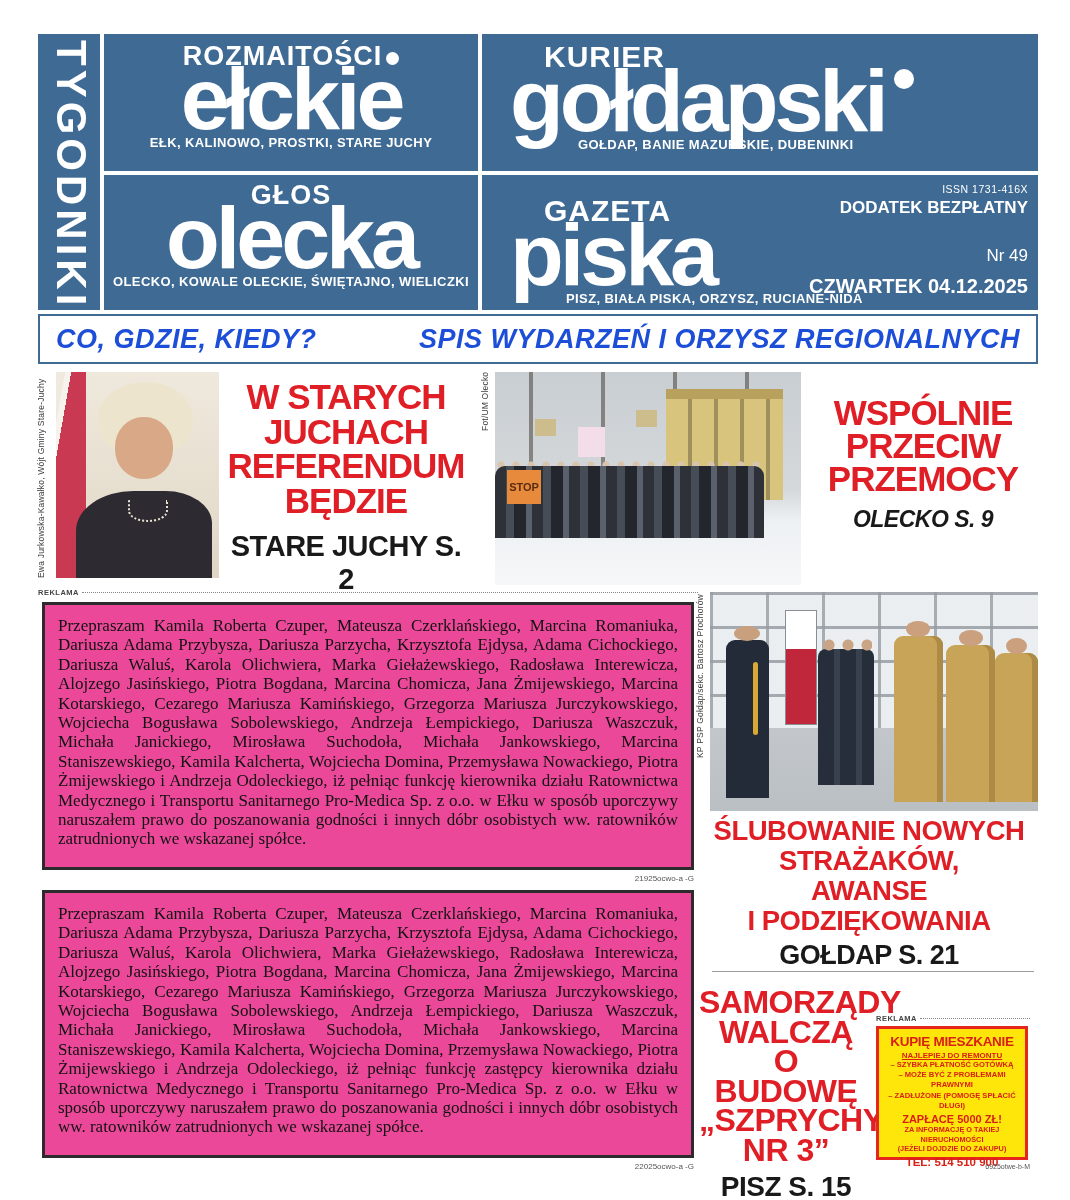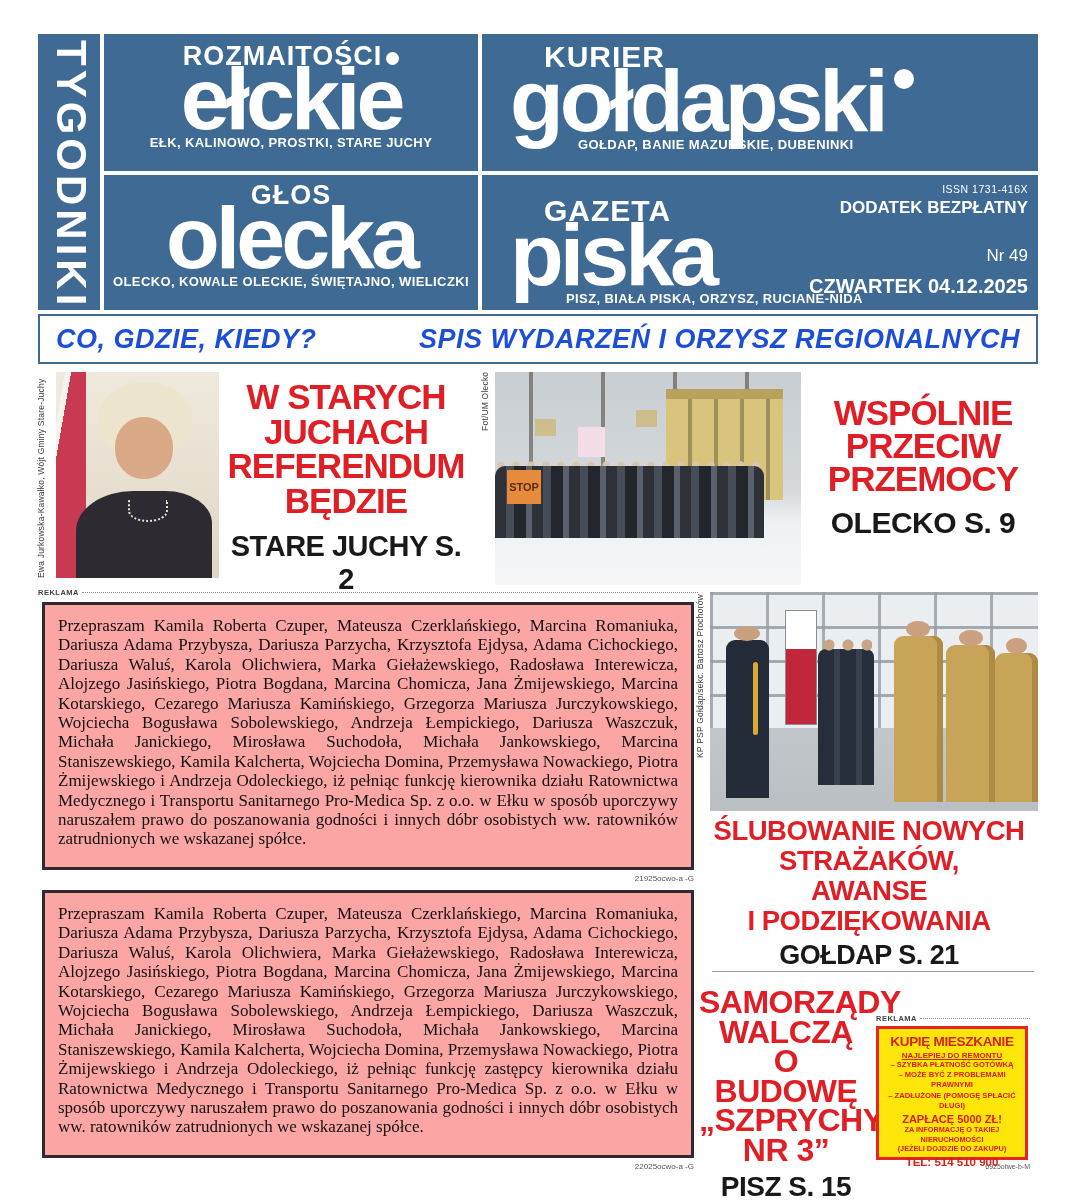--- a/index.html
+++ b/index.html
@@ -41,37 +41,37 @@
   .events-banner span{color:#1d4ed8;font-style:italic;font-weight:700;font-size:27px;letter-spacing:.5px;white-space:nowrap;}
 
   
   .hl{color:#e01e25;font-weight:800;line-height:1.0;letter-spacing:-1px;}
   .pref{color:#191919;font-weight:800;letter-spacing:-.5px;}
   .h1b{left:224px;top:380px;width:244px;text-align:center;}
   .h1b .hl{font-size:35px;line-height:34.5px;}
   .h1b .pref{font-size:29px;margin-top:12px;}
   .h2b{left:808px;top:396px;width:230px;text-align:center;}
   .h2b .hl{font-size:35px;line-height:33px;}
-  .h2b .pref{font-size:30px;margin-top:11px;}
+  .h2b .pref{font-size:23px;margin-top:11px;font-style:italic;}
   .h3b{left:700px;top:816px;width:338px;text-align:center;}
   .h3b .hl{font-size:27.5px;line-height:30px;letter-spacing:-.5px;}
   .h3b .pref{font-size:27px;margin-top:4px;}
   .h4b{left:699px;top:988px;width:174px;text-align:center;}
   .h4b .hl{font-size:32px;line-height:29.5px;letter-spacing:-.5px;}
   .h4b .pref{font-size:28px;margin-top:6px;}
   .divider{left:712px;top:971px;width:322px;height:1px;background:#9a9a9a;}
 
   
   .vcredit{writing-mode:vertical-rl;transform:rotate(180deg);font-size:8.5px;color:#3b3b3b;
            letter-spacing:.2px;white-space:nowrap;display:flex;align-items:center;}
 
   
   .rek-label{display:flex;align-items:center;font-size:7.5px;font-weight:700;color:#444;letter-spacing:.5px;}
   .rek-label .leader{flex:1;border-bottom:1px dotted #888;margin:0 0 2px 3px;height:1px;}
-  .apology{border:3px solid #2b2b2b;box-sizing:border-box;background:#fca5a5;
+  .apology{border:3px solid #2b2b2b;box-sizing:border-box;background:#ec4899;
            font-family:"Liberation Serif",serif;font-size:17px;line-height:19.4px;text-align:justify;
            padding:11px 13px;color:#111;overflow:hidden;}
   .adcode{font-size:8px;color:#555;text-align:right;}
 
   
   .yellow-ad{left:876px;top:1026px;width:152px;height:134px;background:#ffe60a;border:3px solid #e4261d;
              box-sizing:border-box;text-align:center;color:#d92015;padding:5px 2px;}
   .ya-title{font-size:13.5px;font-weight:800;letter-spacing:-.3px;}
   .ya-sub{font-size:8px;font-weight:800;text-decoration:underline;margin-top:2px;}
   .ya-li{font-size:7.6px;font-weight:800;line-height:10.2px;}

